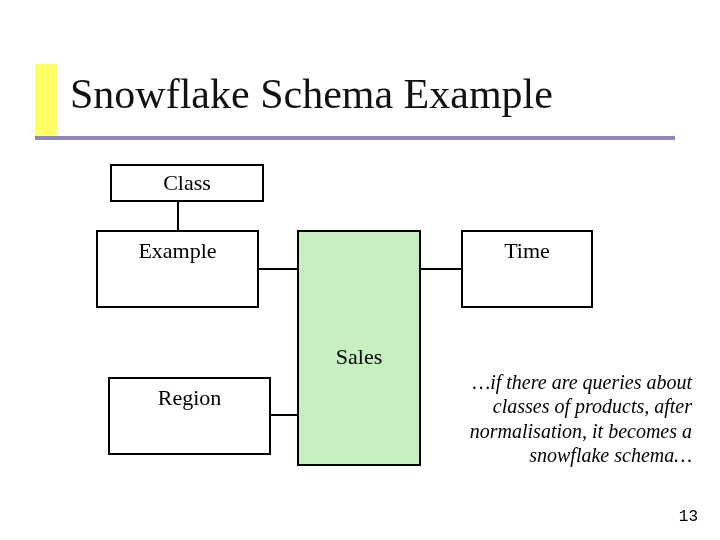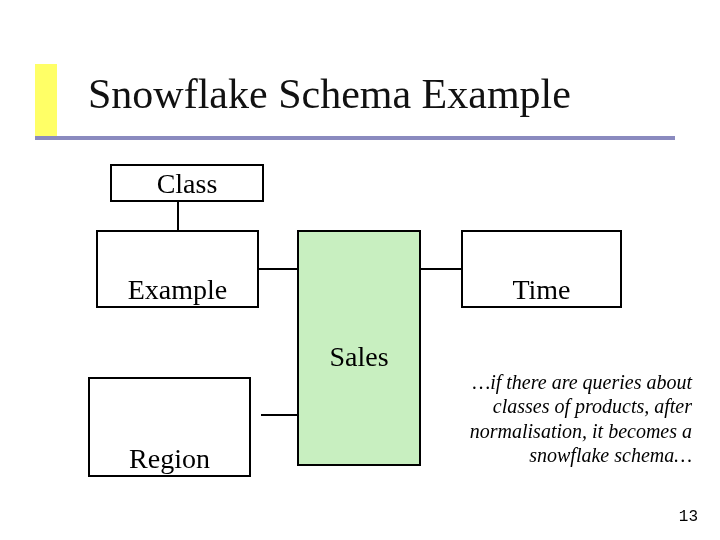--- a/index.html
+++ b/index.html
@@ -3,41 +3,41 @@
 <meta charset="utf-8">
 <style>
   * { box-sizing: border-box; margin: 0; padding: 0; }
   html, body { width: 720px; height: 540px; background: #fff; font-family: Georgia, 'Times New Roman', serif; overflow: hidden; }
 
   .stage { position: relative; width: 720px; height: 540px; }
 
   
   .title-bar-yellow { position: absolute; left: 35px; top: 64px; width: 22px; height: 76px; background: #ffff66; }
   .title-underline  { position: absolute; left: 35px; top: 136px; height: 4px; width: 640px; background: #8a8abf; }
-  .title-text       { position: absolute; left: 88px; top: 70px; font-size: 42px; color: #111; white-space: nowrap; }
+  .title-text       { position: absolute; left: 70px; top: 70px; font-size: 42px; color: #111; white-space: nowrap; }
 
   
   .node {
     position: absolute;
     background: #fff;
     border: 2px solid #000;
     display: flex;
-    align-items: flex-end;
+    align-items: flex-start;
     justify-content: center;
     padding-top: 6px;
-    font-size: 28px;
+    font-size: 22px;
     color: #000;
   }
   .node.center { background: #c8efc0; }
   .node.center span { align-self: center; margin-top: 12px; }
 
   .n-class   { left: 110px; top: 164px; width: 154px; height: 38px; padding-top: 4px; }
   .n-product { left:  96px; top: 230px; width: 163px; height: 78px; }
-  .n-time    { left: 461px; top: 230px; width: 161px; height: 78px; }
-  .n-region  { left:  88px; top: 377px; width: 163px; height: 100px; font-family: Liberation Serif, serif; }
+  .n-time    { left: 461px; top: 230px; width: 132px; height: 78px; }
+  .n-region  { left:  108px; top: 377px; width: 163px; height: 78px; font-family: Liberation Serif, serif; }
   .n-sales   { left: 297px; top: 230px; width: 124px; height: 236px; }
 
   
   .hconn { position: absolute; height: 2px; background: #000; }
   .vconn { position: absolute; width: 2px;  background: #000; }
 
   .c-class-prod  { left: 177px; top: 202px; height: 28px; } 
   .c-prod-sales  { left: 259px; top: 268px; width: 38px; }  
   .c-sales-time  { left: 421px; top: 268px; width: 40px; }  
   .c-region-sales{ left: 261px; top: 414px; width: 36px; }  

